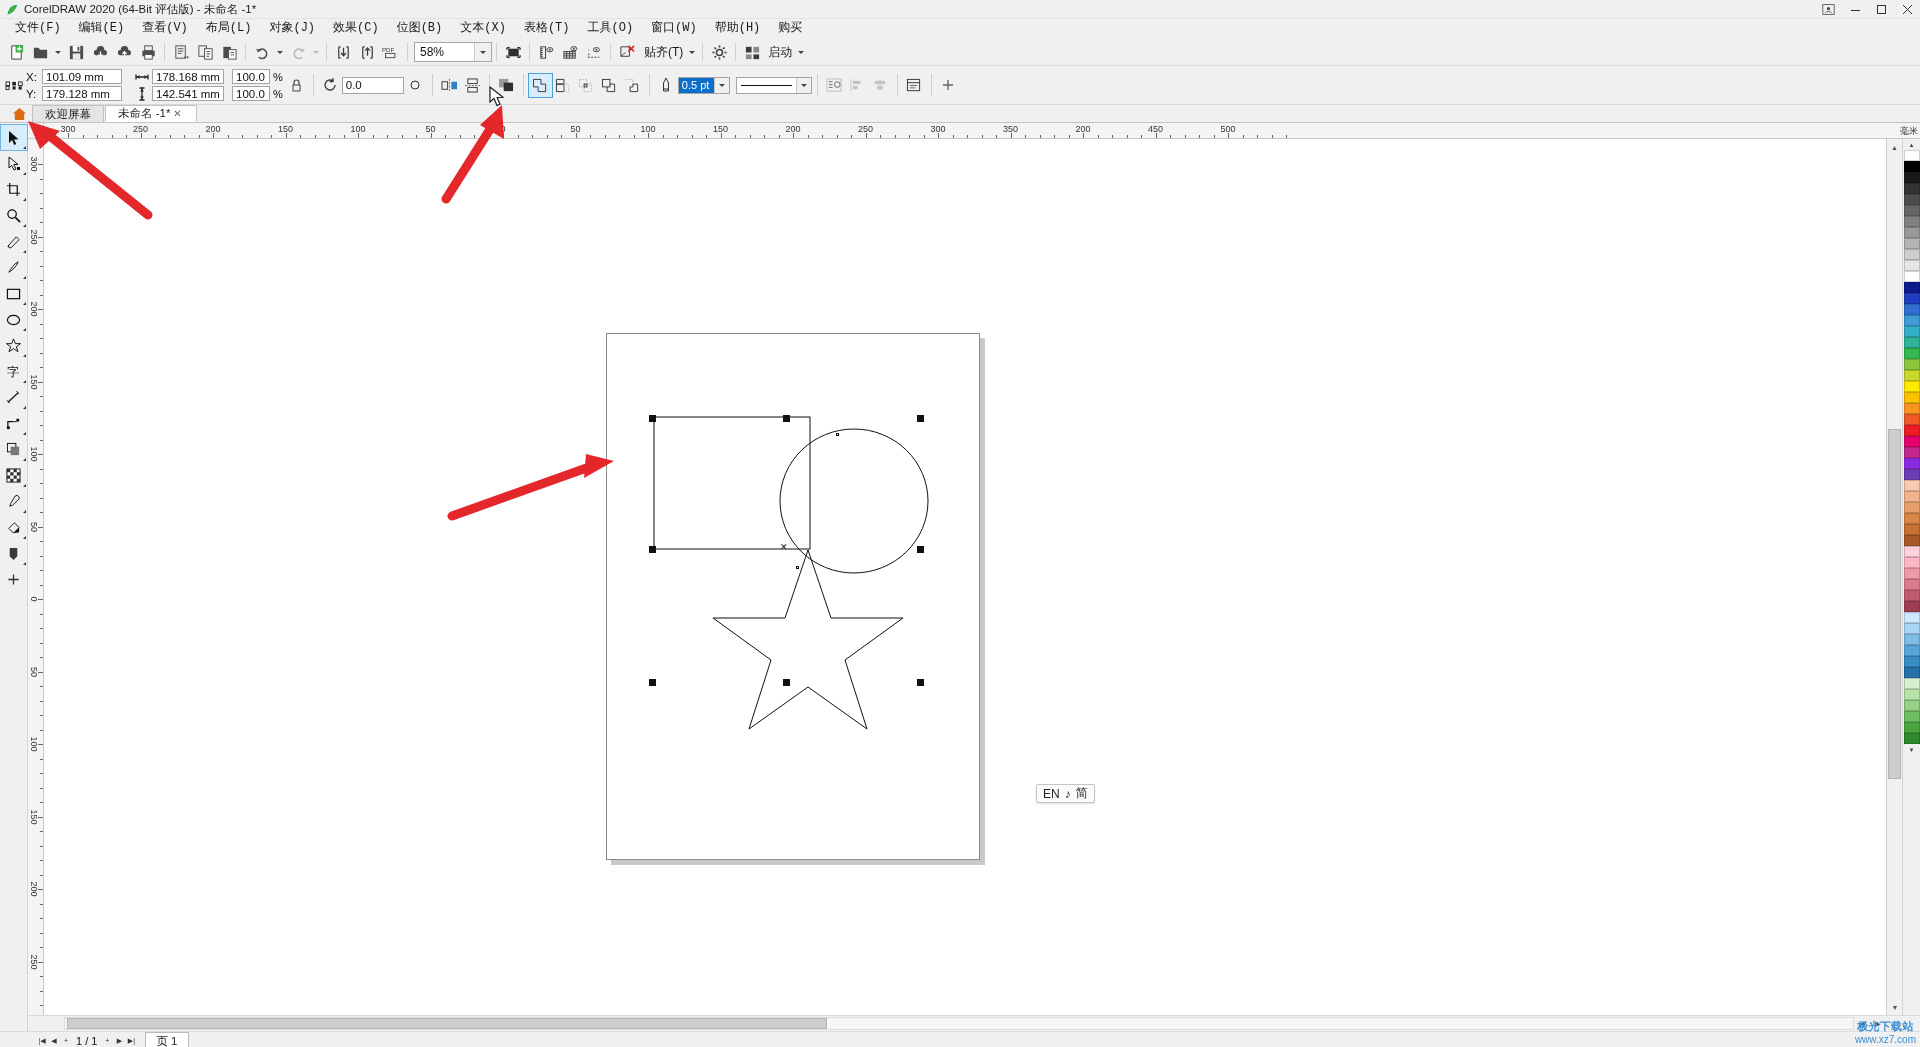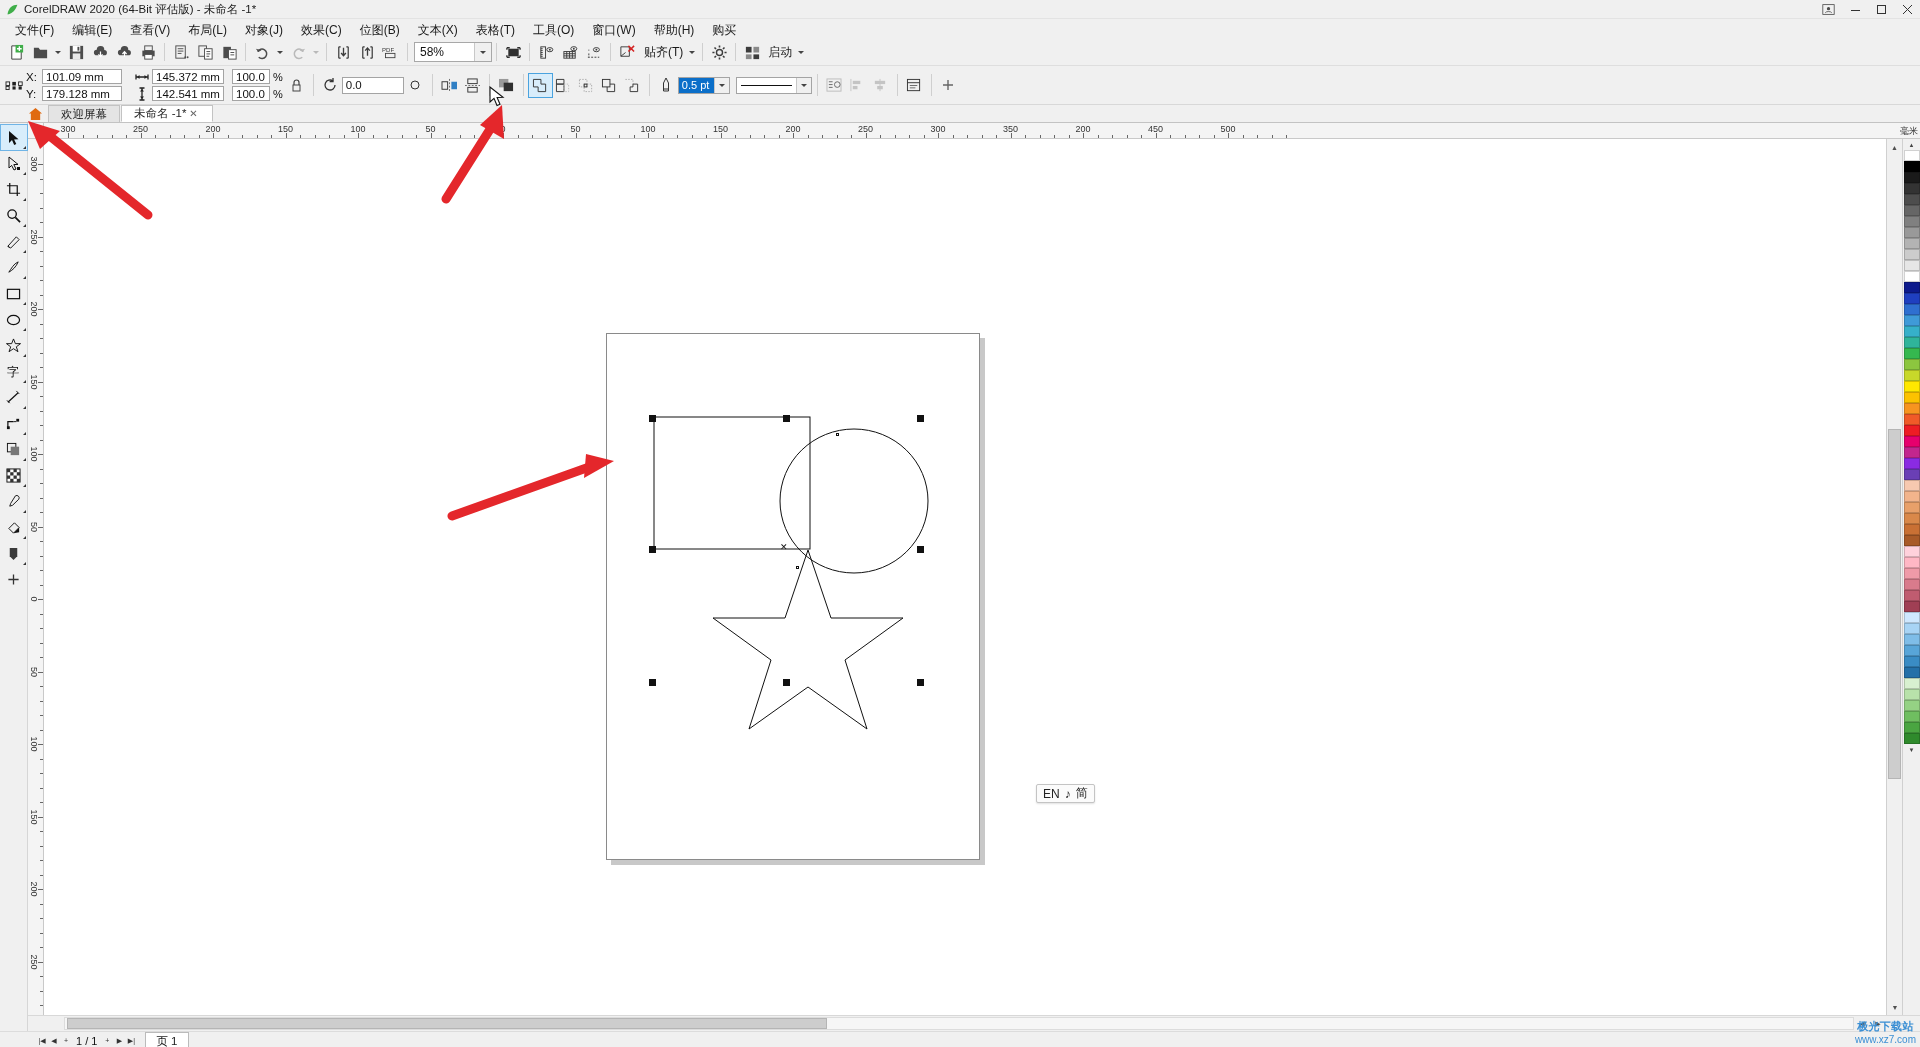--- a/index.html
+++ b/index.html
@@ -20,21 +20,21 @@
     height: 19px; background: #f0f0f0; display: flex; align-items: center;
     padding-left: 6px; border-bottom: 1px solid #e3e3e3; position: relative;
   }
   .title-logo { width: 13px; height: 13px; margin-right: 5px; flex: 0 0 auto; }
   .title-text { font-size: 11.5px; color: #1c1c1c; white-space: nowrap; }
   .title-right { position: absolute; right: 0; top: 0; height: 19px; display: flex; align-items: center; }
   .tb-btn { width: 26px; height: 19px; display: flex; align-items: center; justify-content: center; font-size: 11px; color: #333; }
   .tb-icon-user { width: 28px; height: 19px; display: flex; align-items: center; justify-content: center; }
 
   
-  .menubar { height: 20px; background: #f0f0f0; display: flex; align-items: flex-end; padding-left: 6px; }
+  .menubar { height: 20px; background: #f0f0f0; display: flex; align-items: flex-start; padding-left: 6px; font-family: Liberation Mono, monospace; }
   .menu-item { padding: 1px 9px; font-size: 12px; color: #1a1a1a; white-space: nowrap; line-height: 16px; }
 
   
   .toolbar {
     height: 27px; background: #f0f0f0; display: flex; align-items: center;
     padding-left: 4px; border-bottom: 1px solid #dedede;
   }
   .tbtn { width: 24px; height: 23px; display: flex; align-items: center; justify-content: center; position: relative; }
   .tbtn.sm { width: 12px; }
   .tsep { width: 1px; height: 18px; background: #cfcfcf; margin: 0 4px; }
@@ -69,21 +69,21 @@
   .pbtn.active { background: #d8edfb; outline: 1px solid #4aa3df; }
   .psep { width: 1px; height: 22px; background: #cfcfcf; margin: 0 5px; }
   .outline-combo { width: 52px; height: 17px; background: #fff; border: 1px solid #a4a4a4; display: flex; align-items: center; }
   .outline-combo .v { flex: 1; font-size: 11px; padding-left: 3px; background: #0b6fc9; color: #fff; height: 15px; display: flex; align-items: center; }
   .outline-combo .dd { width: 15px; height: 15px; background: #f0f0f0; border-left: 1px solid #c8c8c8; display: flex; align-items: center; justify-content: center; }
   .line-combo { width: 76px; height: 17px; background: #fff; border: 1px solid #a4a4a4; display: flex; align-items: center; }
   .line-combo .ln { flex: 1; height: 1px; background: #111; margin: 0 4px; }
   .line-combo .dd { width: 15px; height: 15px; background: #f0f0f0; border-left: 1px solid #c8c8c8; display: flex; align-items: center; justify-content: center; }
 
   
-  .tabbar { height: 18px; background: #f0f0f0; display: flex; align-items: flex-end; padding-left: 22px; border-bottom: 1px solid #c3c3c3; }
+  .tabbar { height: 18px; background: #f0f0f0; display: flex; align-items: flex-end; padding-left: 6px; border-bottom: 1px solid #c3c3c3; }
   .home-tab { width: 26px; height: 17px; display: flex; align-items: center; justify-content: center; }
   .doctab {
     height: 17px; padding: 0 12px; font-size: 11.5px; display: flex; align-items: center;
     border: 1px solid #c3c3c3; border-bottom: none; background: #e4e4e4; color: #222; margin-right: 1px;
   }
   .doctab.active { background: #fff; border-bottom: 1px solid #fff; position: relative; }
   .tabclose { width: 14px; height: 17px; display: flex; align-items: center; justify-content: center; font-size: 10px; color: #666; }
 
   
   .workarea { position: relative; height: 908px; display: flex; }
@@ -415,21 +415,21 @@
     <div style="width:12px"></div>
 
     <div class="xy-rows">
       <div class="xy-row">
         <span class="icn">
             <svg width="14" height="8" viewBox="0 0 14 8">
               <path d="M1 4 h12 M1 1.5 v5 M13 1.5 v5" stroke="#222" stroke-width="1.3"></path>
               <path d="M2 4 L4.5 2 v4 Z M12 4 L9.5 2 v4 Z" fill="#222"></path>
             </svg>
           </span>
-        <span class="fld w72">145.372 mm</span>
+        <span class="fld w72">178.168 mm</span>
       </div>
       <div class="xy-row">
         <span class="icn">
             <svg width="8" height="14" viewBox="0 0 8 14">
               <path d="M4 1 v12 M1.5 1 h5 M1.5 13 h5" stroke="#222" stroke-width="1.3"></path>
               <path d="M4 2 L2 4.5 h4 Z M4 12 L2 9.5 h4 Z" fill="#222"></path>
             </svg>
           </span>
         <span class="fld w72">142.541 mm</span>
       </div>

